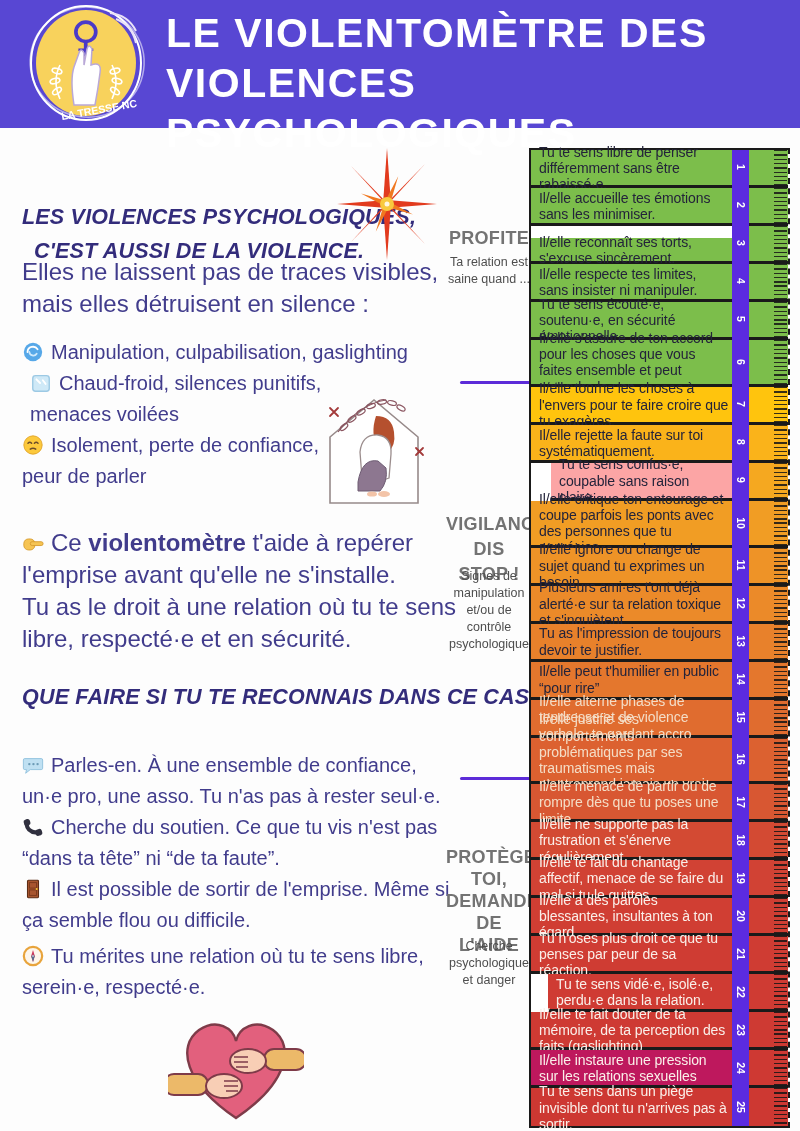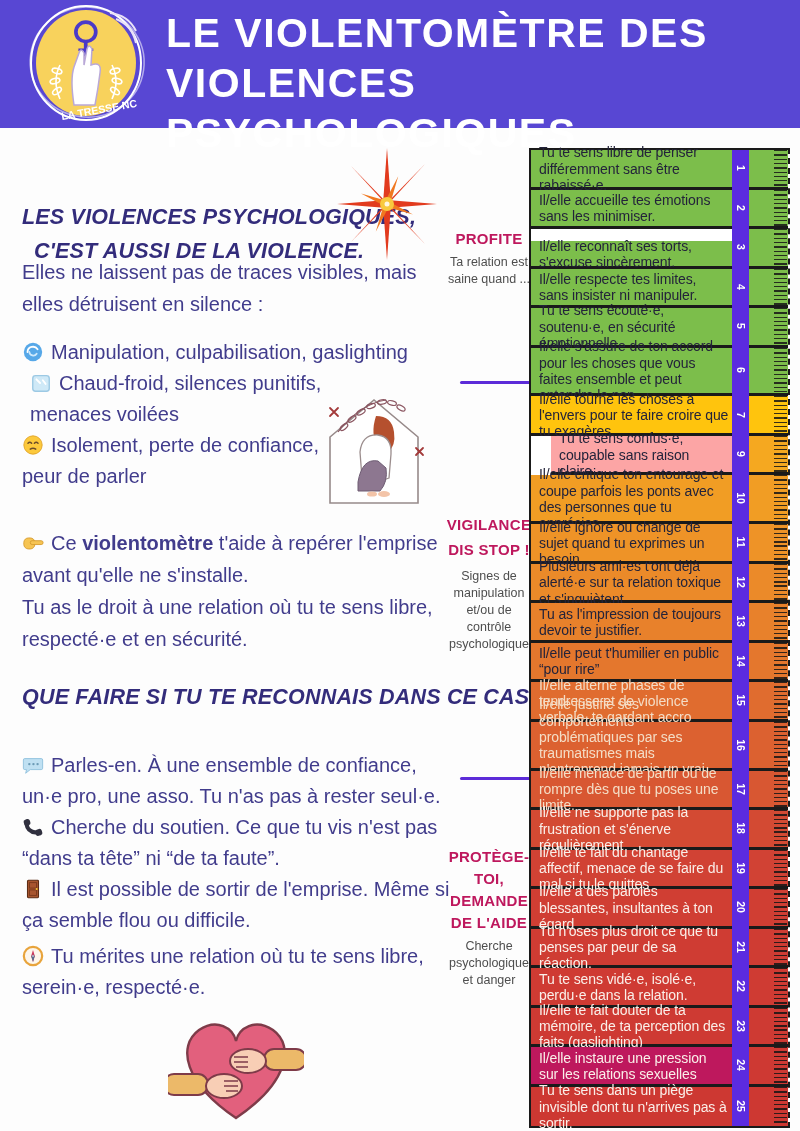--- a/index.html
+++ b/index.html
@@ -11,40 +11,40 @@
   .title  { position:absolute; left:166px; top:8px; color:#fff; font-weight:bold;
             font-size:41px; line-height:50px; letter-spacing:1.5px; white-space:pre-line; }
   .logo   { position:absolute; left:24px; top:3px; width:124px; height:124px; }
 
   
   .hand-head { position:absolute; color:#332c7b; font-weight:bold; font-style:italic;
                font-size:21.5px; line-height:34px; letter-spacing:.2px; white-space:pre-line; }
   #h1 { left:22px; top:166px; }
   #h1 .l2 { display:block; margin-left:12px; }
   #h2 { left:22px; top:680px; }
-  .body-text { position:absolute; color:#413c8c; font-size:20px; line-height:32px; }
+  .body-text { position:absolute; color:#413c8c; font-size:24px; line-height:32px; }
   #para1 { left:22px; top:256px; width:432px; }
   .bullet { color:#413c8c; font-size:20px; line-height:31px; }
   #bullets1 { position:absolute; left:22px; top:337px; }
   #b1 { width:440px; } #b2 { width:330px;margin-left:8px; } #b3 { width:330px; }
   #pointer { left:22px; top:527px; width:442px; }
   #bullets2 { position:absolute; left:22px; top:750px; width:436px; }
   #bullet-final { position:absolute; left:22px; top:941px; width:436px; }
   .ico { display:inline-block; width:22px; height:22px; vertical-align:-4px; margin-right:7px; }
   .ico svg { width:22px; height:22px; display:block; }
   b { font-weight:bold; }
 
   .art { position:absolute; }
   #starburst { left:336px; top:146px; }
   #house     { left:320px; top:390px; }
   #heart     { left:168px; top:1012px; }
 
   
   .lbl { position:absolute; left:446px; width:86px; text-align:center; }
-  .lbl-title { font-weight:bold; color:#be185d; font-size:15px; line-height:25px;
+  .lbl-title { font-weight:bold; color:#737373; font-size:18px; line-height:25px;
                letter-spacing:.3px; white-space:pre-line; }
   .lbl-title.tight { line-height:22px; }
   .lbl-sub { color:#4e4e4e; font-size:12.5px; line-height:17px; }
   #lbl-profite-t { top:226px; } #lbl-profite-s { top:254px; }
   #lbl-vigilance-t { top:512px; } #lbl-vigilance-s { top:568px; }
   #lbl-protege-t { top:846px; } #lbl-protege-s { top:938px; }
 
   
   .scale-table { position:absolute; left:529px; top:148px; width:261px; height:980px;
                  box-sizing:border-box; border:2px solid #1a1a1a; border-right:2px dashed #1a1a1a;
@@ -337,20 +337,31 @@
           <span>Il/elle tourne les choses à l'envers pour te faire croire que tu exagères.</span>
         </div>
       <div class="cell-num">
           <span>7</span>
         </div>
       <div class="cell-ruler" style="background: rgb(255, 196, 13);">
         <div class="ticks"></div>
       </div>
     </div>
       <div class="vrow">
+      <div class="cell-text" style="background: rgb(250, 179, 26); color: rgb(35, 35, 58);">
+          <span>Il/elle rejette la faute sur toi systématiquement.</span>
+        </div>
+      <div class="cell-num">
+          <span>8</span>
+        </div>
+      <div class="cell-ruler" style="background: rgb(250, 179, 26);">
+        <div class="ticks"></div>
+      </div>
+    </div>
+      <div class="vrow">
       <div class="cell-text" style="background: #fca5a5; color: rgb(35, 35, 58); margin-left: 20px;">
           <span>Tu te sens confus·e, coupable sans raison claire.</span>
         </div>
       <div class="cell-num">
           <span>9</span>
         </div>
       <div class="cell-ruler" style="background: rgb(245, 168, 32);">
         <div class="ticks"></div>
       </div>
     </div>
@@ -480,21 +491,21 @@
           <span>Tu n'oses plus droit ce que tu penses par peur de sa réaction.</span>
         </div>
       <div class="cell-num">
           <span>21</span>
         </div>
       <div class="cell-ruler" style="background: rgb(207, 60, 51);">
         <div class="ticks"></div>
       </div>
     </div>
       <div class="vrow">
-      <div class="cell-text" style="background: rgb(207, 59, 51); color: rgb(250, 239, 233);">
+      <div class="cell-text" style="background: rgb(207, 59, 51); color: rgb(250, 239, 233); margin-left: 17px;">
           <span>Tu te sens vidé·e, isolé·e, perdu·e dans la relation.</span>
         </div>
       <div class="cell-num">
           <span>22</span>
         </div>
       <div class="cell-ruler" style="background: rgb(207, 59, 51);">
         <div class="ticks"></div>
       </div>
     </div>
       <div class="vrow">

